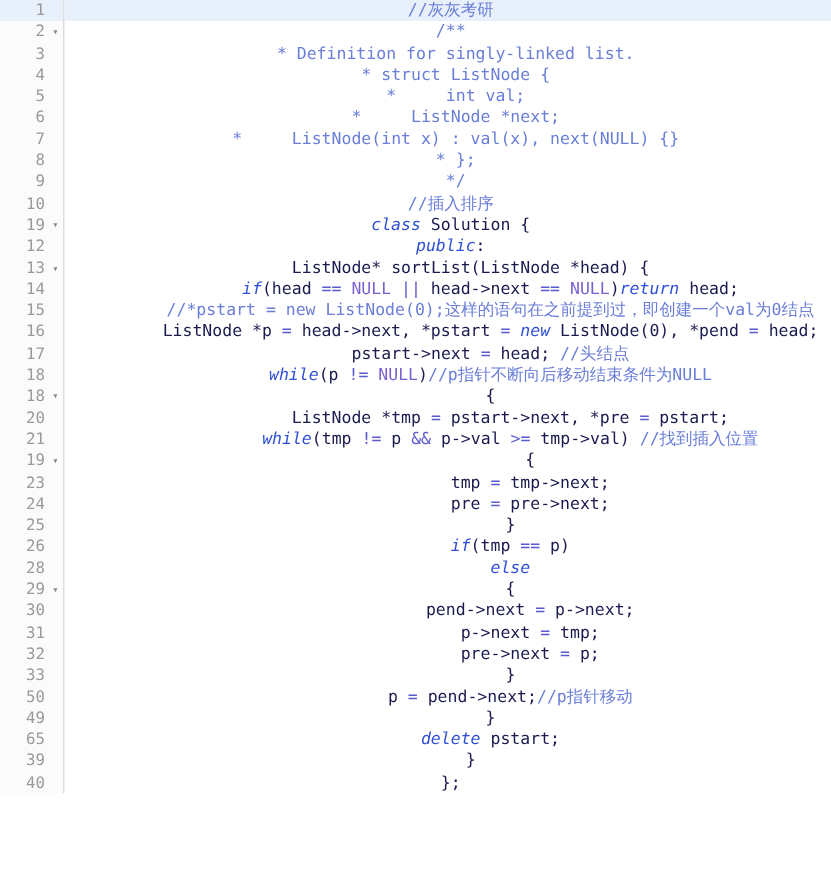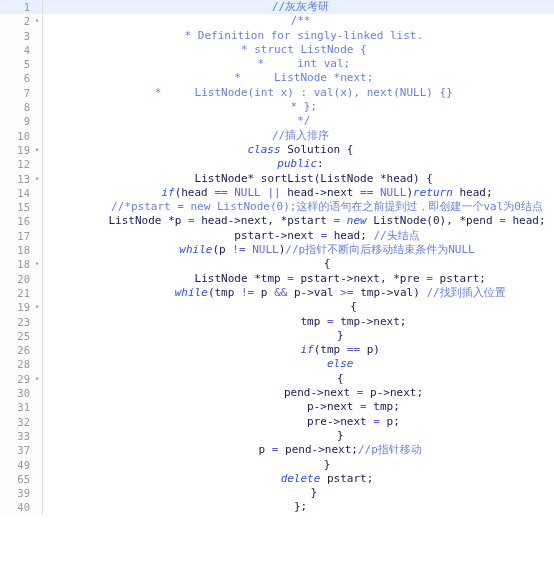--- a/index.html
+++ b/index.html
@@ -115,27 +115,28 @@
       <div class="line"><div class="gutter-bg"></div><div class="gutter-num">14</div><div class="gutter-sep"></div><div class="code"><span class="pl">        </span><span class="kw">if</span><span class="pl">(head </span><span class="op">==</span><span class="pl"> </span><span class="cst">NULL</span><span class="pl"> </span><span class="op">||</span><span class="pl"> head-&gt;next </span><span class="op">==</span><span class="pl"> </span><span class="cst">NULL</span><span class="pl">)</span><span class="kw">return</span><span class="pl"> head;</span></div></div>
       <div class="line"><div class="gutter-bg"></div><div class="gutter-num">15</div><div class="gutter-sep"></div><div class="code"><span class="pl">        </span><span class="cm">//*pstart = new ListNode(0);这样的语句在之前提到过，即创建一个val为0结点</span></div></div>
       <div class="line"><div class="gutter-bg"></div><div class="gutter-num">16</div><div class="gutter-sep"></div><div class="code"><span class="pl">        ListNode *p </span><span class="op">=</span><span class="pl"> head-&gt;next, *pstart </span><span class="op">=</span><span class="pl"> </span><span class="kw">new</span><span class="pl"> ListNode(</span><span class="num">0</span><span class="pl">), *pend </span><span class="op">=</span><span class="pl"> head;</span></div></div>
       <div class="line"><div class="gutter-bg"></div><div class="gutter-num">17</div><div class="gutter-sep"></div><div class="code"><span class="pl">        pstart-&gt;next </span><span class="op">=</span><span class="pl"> head; </span><span class="cm">//头结点</span></div></div>
       <div class="line"><div class="gutter-bg"></div><div class="gutter-num">18</div><div class="gutter-sep"></div><div class="code"><span class="pl">        </span><span class="kw">while</span><span class="pl">(p </span><span class="op">!=</span><span class="pl"> </span><span class="cst">NULL</span><span class="pl">)</span><span class="cm">//p指针不断向后移动结束条件为NULL</span></div></div>
       <div class="line"><div class="gutter-bg"></div><div class="gutter-num">18</div><div class="fold">▾</div><div class="gutter-sep"></div><div class="code"><span class="pl">        {</span></div></div>
       <div class="line"><div class="gutter-bg"></div><div class="gutter-num">20</div><div class="gutter-sep"></div><div class="code"><span class="pl">            ListNode *tmp </span><span class="op">=</span><span class="pl"> pstart-&gt;next, *pre </span><span class="op">=</span><span class="pl"> pstart;</span></div></div>
       <div class="line"><div class="gutter-bg"></div><div class="gutter-num">21</div><div class="gutter-sep"></div><div class="code"><span class="pl">            </span><span class="kw">while</span><span class="pl">(tmp </span><span class="op">!=</span><span class="pl"> p </span><span class="op">&amp;&amp;</span><span class="pl"> p-&gt;val </span><span class="op">&gt;=</span><span class="pl"> tmp-&gt;val) </span><span class="cm">//找到插入位置</span></div></div>
       <div class="line"><div class="gutter-bg"></div><div class="gutter-num">19</div><div class="fold">▾</div><div class="gutter-sep"></div><div class="code"><span class="pl">                {</span></div></div>
       <div class="line"><div class="gutter-bg"></div><div class="gutter-num">23</div><div class="gutter-sep"></div><div class="code"><span class="pl">                tmp </span><span class="op">=</span><span class="pl"> tmp-&gt;next;</span></div></div>
+      <div class="line"><div class="gutter-bg"></div><div class="gutter-num">24</div><div class="gutter-sep"></div><div class="code"><span class="pl">                pre </span><span class="op">=</span><span class="pl"> pre-&gt;next;</span></div></div>
       <div class="line"><div class="gutter-bg"></div><div class="gutter-num">25</div><div class="gutter-sep"></div><div class="code"><span class="pl">            }</span></div></div>
       <div class="line"><div class="gutter-bg"></div><div class="gutter-num">26</div><div class="gutter-sep"></div><div class="code"><span class="pl">            </span><span class="kw">if</span><span class="pl">(tmp </span><span class="op">==</span><span class="pl"> p)</span></div></div>
       <div class="line"><div class="gutter-bg"></div><div class="gutter-num">28</div><div class="gutter-sep"></div><div class="code"><span class="pl">            </span><span class="kw">else</span></div></div>
       <div class="line"><div class="gutter-bg"></div><div class="gutter-num">29</div><div class="fold">▾</div><div class="gutter-sep"></div><div class="code"><span class="pl">            {</span></div></div>
       <div class="line"><div class="gutter-bg"></div><div class="gutter-num">30</div><div class="gutter-sep"></div><div class="code"><span class="pl">                pend-&gt;next </span><span class="op">=</span><span class="pl"> p-&gt;next;</span></div></div>
       <div class="line"><div class="gutter-bg"></div><div class="gutter-num">31</div><div class="gutter-sep"></div><div class="code"><span class="pl">                p-&gt;next </span><span class="op">=</span><span class="pl"> tmp;</span></div></div>
       <div class="line"><div class="gutter-bg"></div><div class="gutter-num">32</div><div class="gutter-sep"></div><div class="code"><span class="pl">                pre-&gt;next </span><span class="op">=</span><span class="pl"> p;</span></div></div>
       <div class="line"><div class="gutter-bg"></div><div class="gutter-num">33</div><div class="gutter-sep"></div><div class="code"><span class="pl">            }</span></div></div>
-      <div class="line"><div class="gutter-bg"></div><div class="gutter-num">37</div><div class="gutter-sep"></div><div class="code"><span class="pl">            p </span><span class="op">=</span><span class="pl"> pend-&gt;next;</span><span class="cm">//p指针移动</span></div></div>
+      <div class="line"><div class="gutter-bg"></div><div class="gutter-num">50</div><div class="gutter-sep"></div><div class="code"><span class="pl">            p </span><span class="op">=</span><span class="pl"> pend-&gt;next;</span><span class="cm">//p指针移动</span></div></div>
       <div class="line"><div class="gutter-bg"></div><div class="gutter-num">49</div><div class="gutter-sep"></div><div class="code"><span class="pl">        }</span></div></div>
       <div class="line"><div class="gutter-bg"></div><div class="gutter-num">65</div><div class="gutter-sep"></div><div class="code"><span class="pl">        </span><span class="kw">delete</span><span class="pl"> pstart;</span></div></div>
       <div class="line"><div class="gutter-bg"></div><div class="gutter-num">39</div><div class="gutter-sep"></div><div class="code"><span class="pl">    }</span></div></div>
       <div class="line"><div class="gutter-bg"></div><div class="gutter-num">40</div><div class="gutter-sep"></div><div class="code"><span class="pl">};</span></div></div>
     </div>
 </div>
 
 </body></html>

